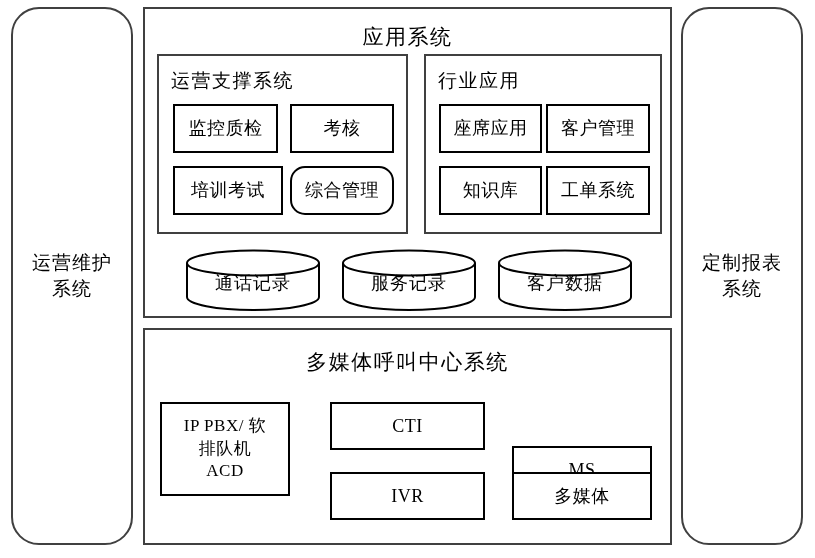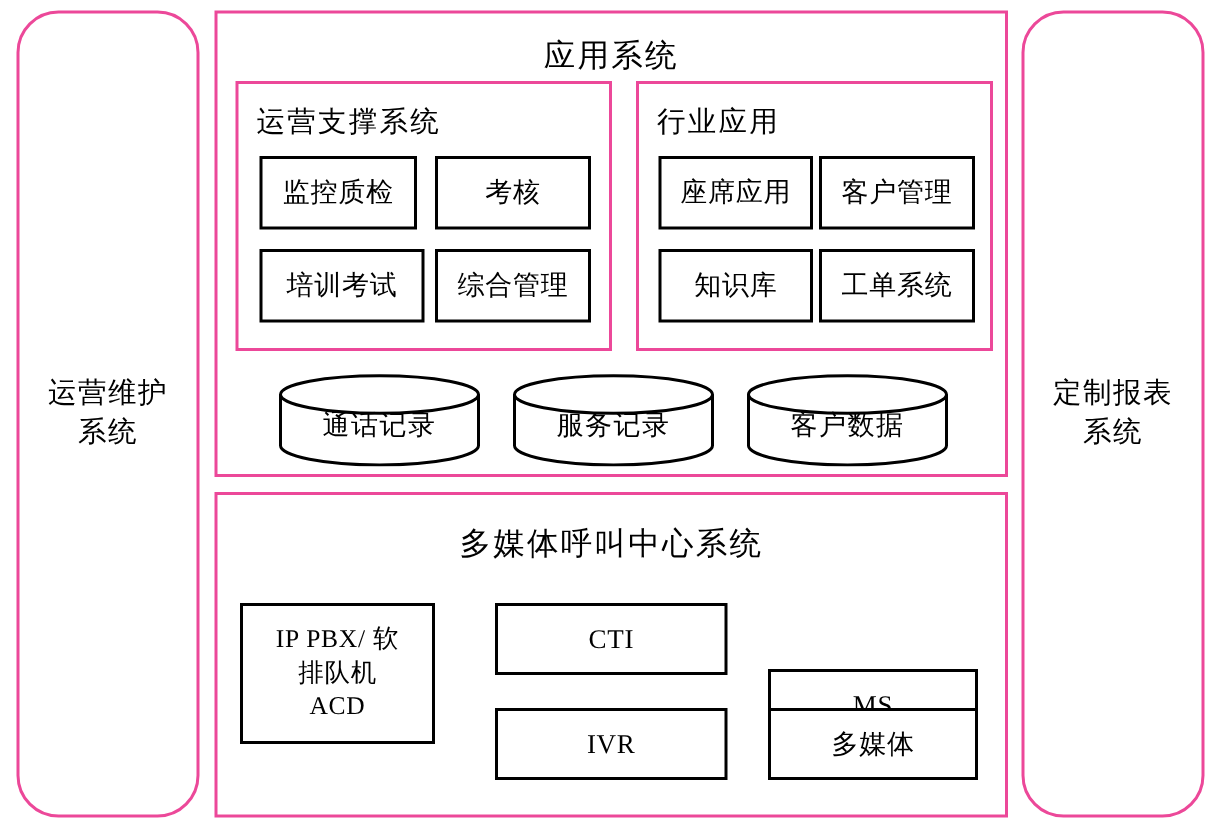--- a/index.html
+++ b/index.html
@@ -14,21 +14,21 @@
   #canvas {
     position: relative;
     width: 815px;
     height: 558px;
     background: #ffffff;
     overflow: hidden;
   }
   .box {
     position: absolute;
     box-sizing: border-box;
-    border: 2px solid #ec4899;
+    border: 2px solid #404040;
     background: #ffffff;
   }
   .side-panel {
     display: flex;
     align-items: center;
     justify-content: center;
     border-radius: 28px;
   }
   .side-label {
     text-align: center;
@@ -101,21 +101,21 @@
   <div class="box" style="left:143px; top:7px; width:529px; height:311px;">
 
     <div class="group-title" style="top:14px;">应用系统</div>
 
     <div class="box" style="left:12px; top:45px; width:251px; height:180px;">
       <div class="sub-title" style="top:12px;">运营支撑系统</div>
 
       <div class="leaf" style="left:14px; top:48px; width:105px; height:49px;">监控质检</div>
       <div class="leaf" style="left:131px; top:48px; width:104px; height:49px;">考核</div>
       <div class="leaf" style="left:14px; top:110px; width:110px; height:49px;">培训考试</div>
-      <div class="leaf" style="left:131px; top:110px; width:104px; height:49px;">综合管理</div>
+      <div class="leaf" style="left:131px; top:110px; width:104px; height:49px;border-radius:15px;">综合管理</div>
     </div>
 
     <div class="box" style="left:279px; top:45px; width:238px; height:180px;">
       <div class="sub-title" style="top:12px;">行业应用</div>
 
       <div class="leaf" style="left:13px; top:48px; width:103px; height:49px;">座席应用</div>
       <div class="leaf" style="left:120px; top:48px; width:104px; height:49px;">客户管理</div>
       <div class="leaf" style="left:13px; top:110px; width:103px; height:49px;">知识库</div>
       <div class="leaf" style="left:120px; top:110px; width:104px; height:49px;">工单系统</div>
     </div>

